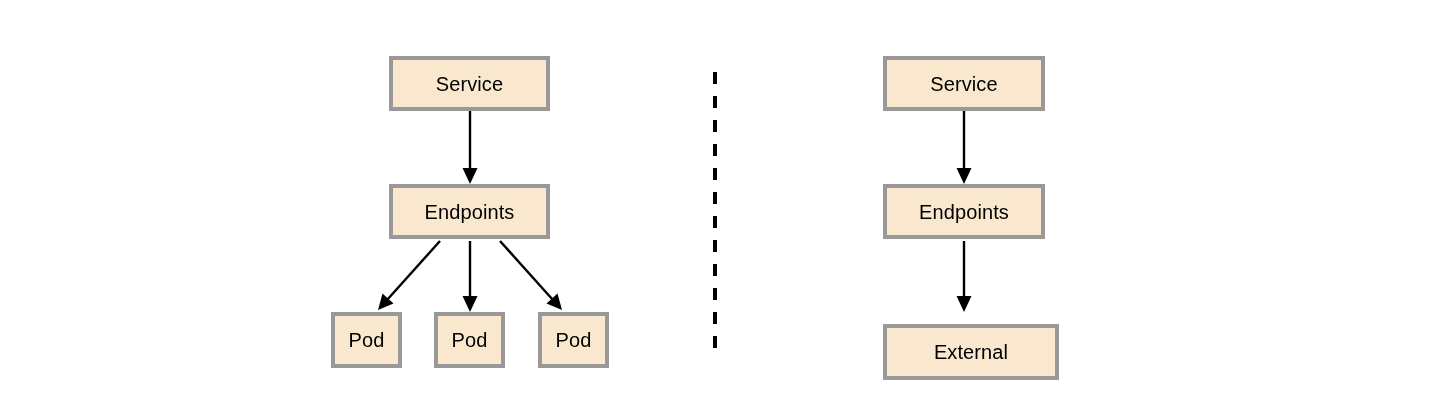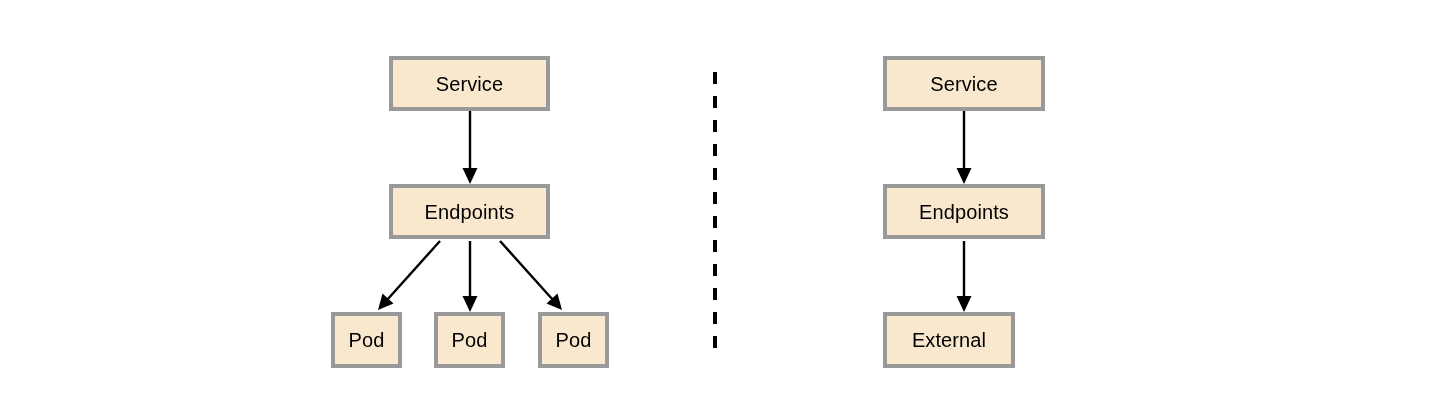--- a/index.html
+++ b/index.html
@@ -119,17 +119,17 @@
   </div>
 
   <div class="node-box" style="left:883px; top:56px; width:162px; height:55px;">
     <span class="node-label">Service</span>
   </div>
 
   <div class="node-box" style="left:883px; top:184px; width:162px; height:55px;">
     <span class="node-label">Endpoints</span>
   </div>
 
-  <div class="node-box" style="left:883px; top:312px; width:132px; height:56px;">
+  <div class="node-box" style="left:883px; top:324px; width:176px; height:56px;">
     <span class="node-label">External</span>
   </div>
 
 </div>
 
 </body></html>

